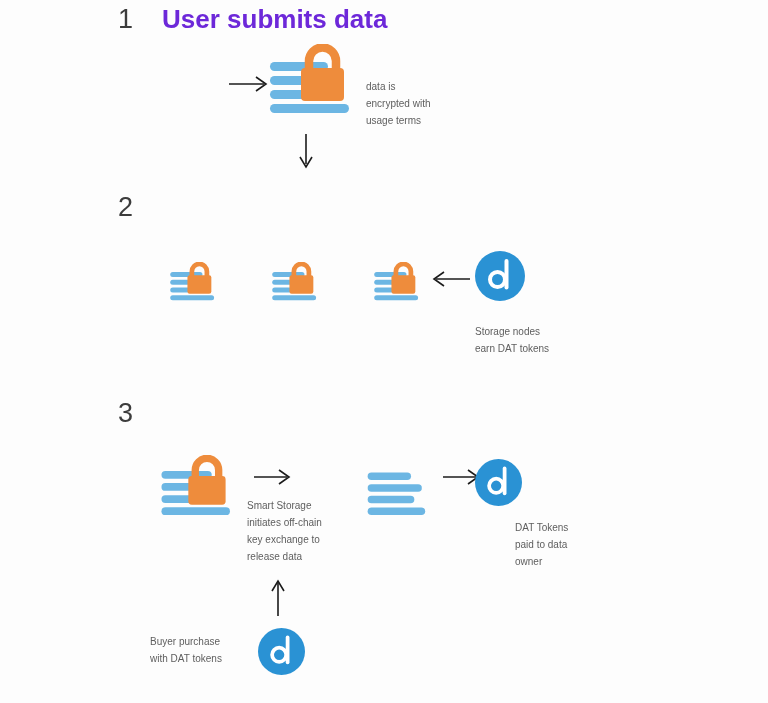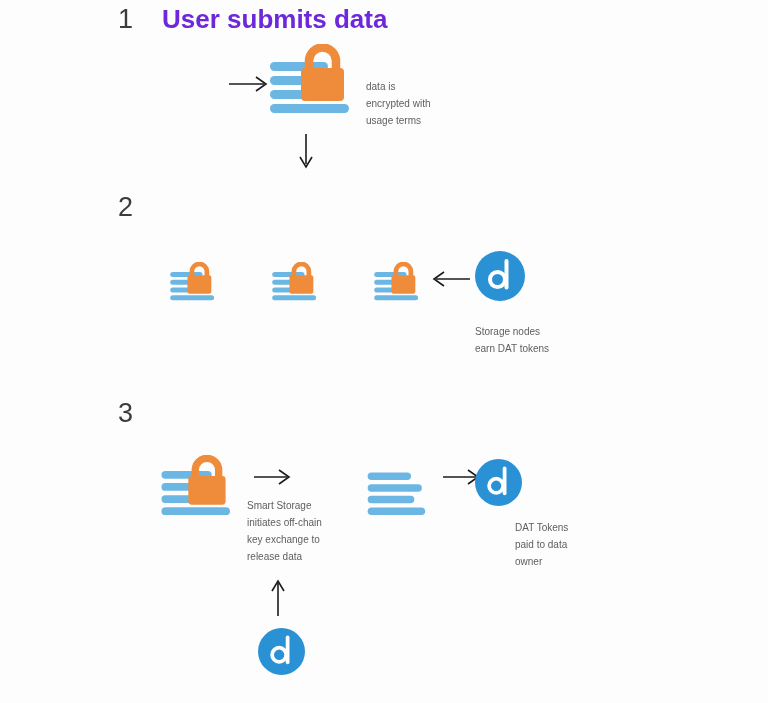--- a/index.html
+++ b/index.html
@@ -209,20 +209,24 @@
     <div>owner</div>
   </div>
 
   <div class="icon" style="left:268px; top:578px;">
     <svg width="20" height="40" viewBox="0 0 20 40">
       <line x1="10" y1="38" x2="10" y2="5" stroke="#1b1b1b" stroke-width="1.6"></line>
       <polyline points="4,13 10,3 16,13" fill="none" stroke="#1b1b1b" stroke-width="1.6"></polyline>
     </svg>
   </div>
 
+  <div class="caption" style="left:150px; top:633px;">
+    <div>Buyer purchase</div>
+    <div>with DAT tokens</div>
+  </div>
 
   <div class="icon" style="left:258px; top:628px;">
     <svg width="47" height="47" viewBox="0 0 50 50">
       <circle cx="25" cy="25" r="25" fill="#2a92d4"></circle>
       <path d="M31.5 10 v26.5" stroke="#ffffff" stroke-width="4" stroke-linecap="round" fill="none"></path>
       <circle cx="22.5" cy="28.5" r="7.5" fill="none" stroke="#ffffff" stroke-width="4"></circle>
     </svg>
   </div>
 
 </div>

